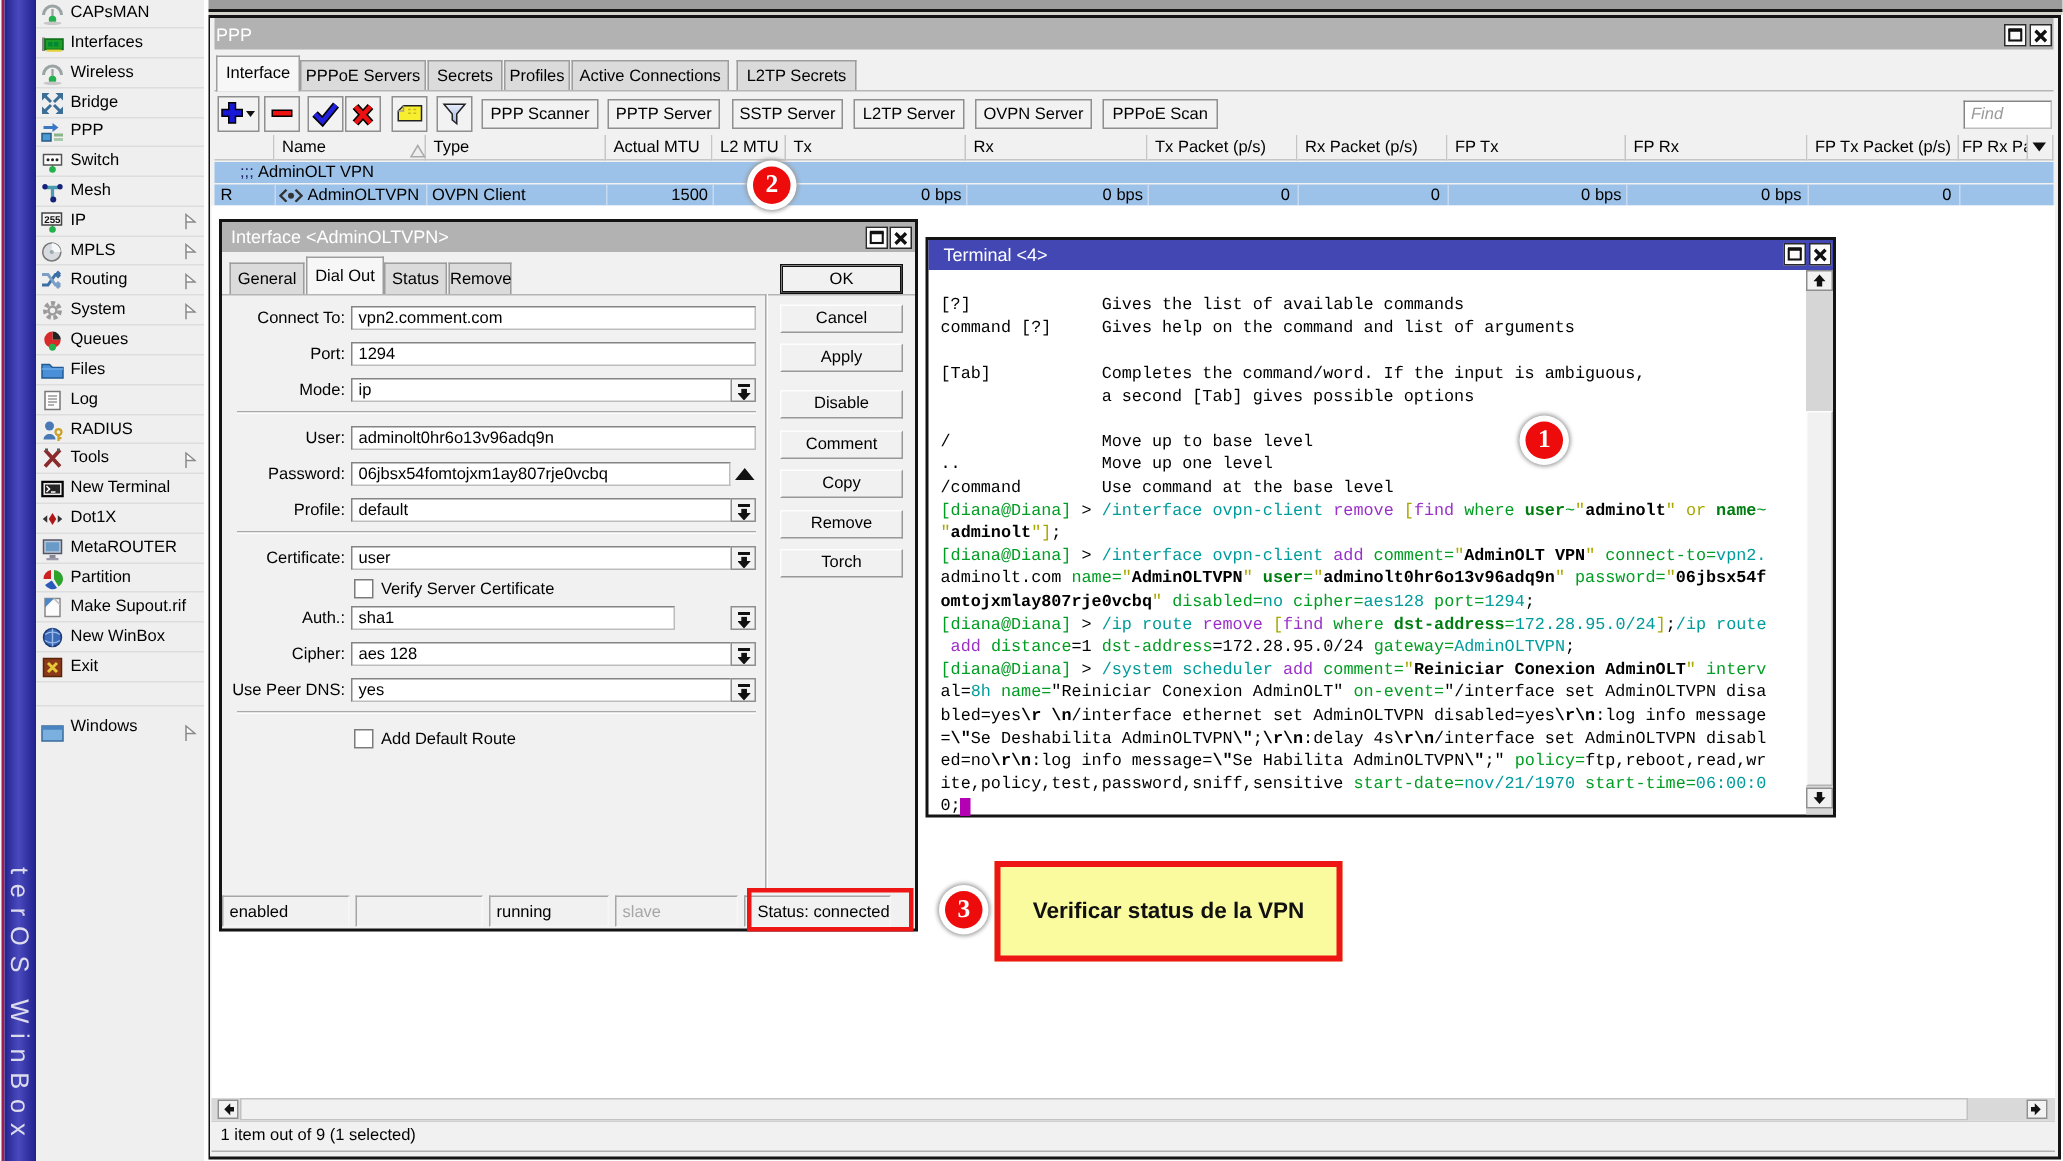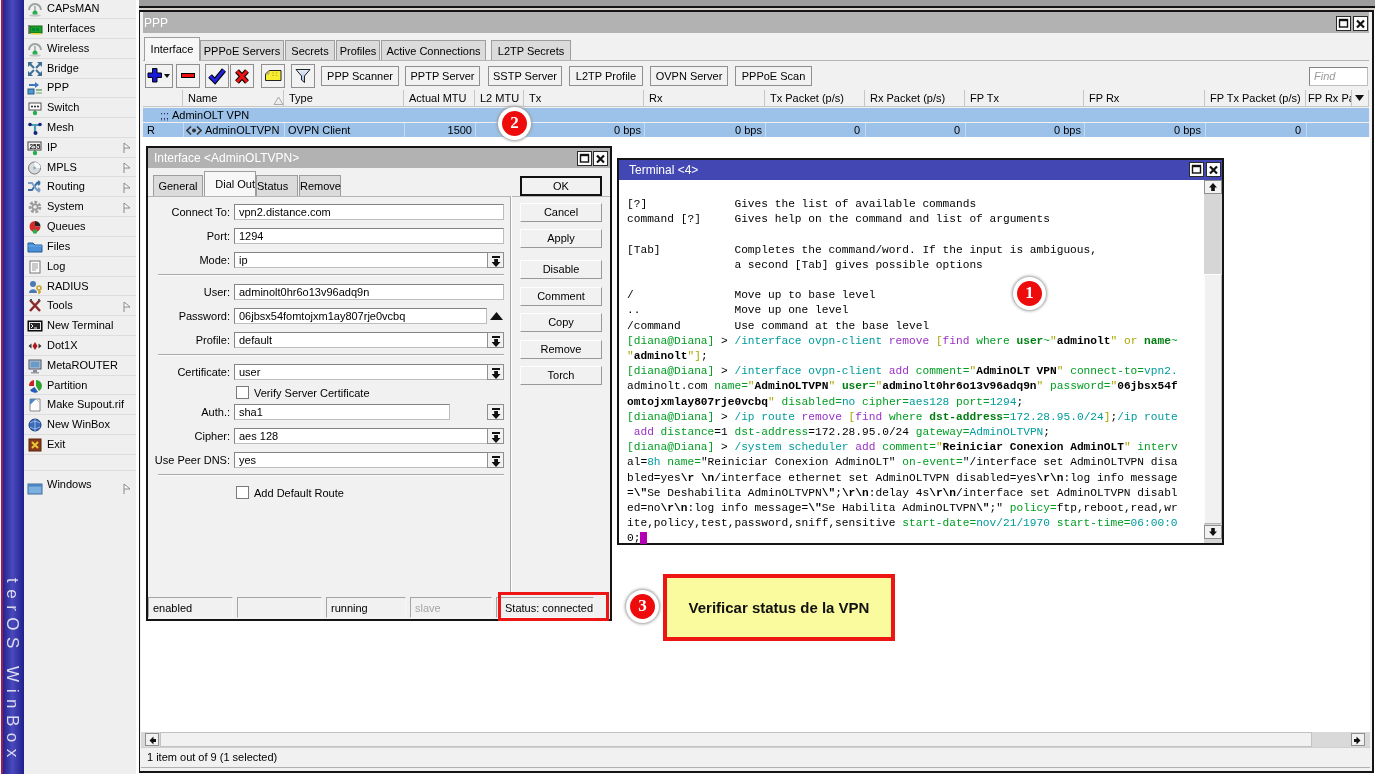--- a/index.html
+++ b/index.html
@@ -313,21 +313,21 @@
           <linearGradient id="fg" x1="0" y1="0" x2="0" y2="1">
             <stop offset="0" stop-color="#e8eefc"></stop>
             <stop offset="1" stop-color="#9ab0dd"></stop>
           </linearGradient>
         </defs>
         <path d="M4 4.5 L18 4.5 L12.5 11 L12.5 17.5 L9.5 15 L9.5 11 Z" fill="url(#fg)" stroke="#222"></path>
       </svg></div>
 <div class="tbtn" style="left:321px;top:66px;width:78px;height:20px;line-height:19px">PPP Scanner</div>
 <div class="tbtn" style="left:405px;top:66px;width:75px;height:20px;line-height:19px">PPTP Server</div>
 <div class="tbtn" style="left:488px;top:66px;width:74px;height:20px;line-height:19px">SSTP Server</div>
-<div class="tbtn" style="left:569px;top:66px;width:74px;height:20px;line-height:19px">L2TP Profile</div>
+<div class="tbtn" style="left:569px;top:66px;width:74px;height:20px;line-height:19px">L2TP Server</div>
 <div class="tbtn" style="left:650px;top:66px;width:78px;height:20px;line-height:19px">OVPN Server</div>
 <div class="tbtn" style="left:735px;top:66px;width:77px;height:20px;line-height:19px">PPPoE Scan</div>
 <div class="inp" style="left:1309px;top:67px;width:59px;height:19px;line-height:17px;color:#9a9a9a;font-style:italic">Find</div>
 </div>
 <div id="ppptable">
 
 <div class="hc" style="left:143px;width:40px"></div>
 <div class="hc" style="left:183px;width:101px">Name</div>
 <div class="hc" style="left:284px;width:120px">Type</div>
 <div class="hc" style="left:404px;width:71px">Actual MTU</div>
@@ -401,26 +401,26 @@
 <div class="wbtn" style="left:577px;top:151px;width:15px;height:15px"><svg width="13" height="13">
         <rect x="2.5" y="3" width="8" height="7" fill="none" stroke="#111" stroke-width="1.4"></rect>
         <path d="M2 3 h9" stroke="#111" stroke-width="2.4"></path>
       </svg></div>
 <div class="wbtn" style="left:593px;top:151px;width:15px;height:15px"><svg width="13" height="13">
         <path d="M3 3.5 L10 10.5 M10 3.5 L3 10.5" stroke="#111" stroke-width="2.2"></path>
       </svg></div>
 
 <div class="abs" style="left:148px;top:196px;width:462px;height:1px;background:#b5b5b5"></div>
 <div class="abs" style="left:153px;top:175px;width:50px;height:21px;background:#dbdbdb;border:1px solid #9d9d9d;border-bottom:none;text-align:center;line-height:21px">General</div>
-<div class="abs" style="left:256px;top:175px;width:42px;height:21px;background:#dbdbdb;border:1px solid #9d9d9d;border-bottom:none;line-height:21px">Status</div>
+<div class="abs" style="left:256px;top:175px;width:42px;height:21px;background:#dbdbdb;border:1px solid #9d9d9d;border-bottom:none;text-align:center;line-height:21px">Status</div>
 <div class="abs" style="left:299px;top:175px;width:42px;height:21px;background:#dbdbdb;border:1px solid #9d9d9d;border-bottom:none;text-align:center;line-height:21px">Remove</div>
-<div class="abs" style="left:204px;top:171px;width:52px;height:25px;background:#f7f7f7;border:1px solid #9d9d9d;border-bottom:none;text-align:right;line-height:24px">Dial Out</div>
+<div class="abs" style="left:204px;top:171px;width:52px;height:25px;background:#f7f7f7;border:1px solid #9d9d9d;border-bottom:none;text-align:center;line-height:24px">Dial Out</div>
 
 <div class="lbl" style="left:80px;top:206px;width:150px">Connect To:</div>
-<div class="inp" style="left:234px;top:204px;width:270px;height:16px">vpn2.distance.com</div>
+<div class="inp" style="left:234px;top:204px;width:270px;height:16px">vpn2.comment.com</div>
 <div class="lbl" style="left:80px;top:230px;width:150px">Port:</div>
 <div class="inp" style="left:234px;top:228px;width:270px;height:16px">1294</div>
 <div class="lbl" style="left:80px;top:254px;width:150px">Mode:</div>
 <div class="inp" style="left:234px;top:252px;width:270px;height:16px">ip</div>
 <div class="tbtn dd" style="left:487px;top:252px;width:17px;height:16px"></div>
 <div class="sep" style="left:158px;top:274px;width:346px"></div>
 <div class="lbl" style="left:80px;top:286px;width:150px">User:</div>
 <div class="inp" style="left:234px;top:284px;width:270px;height:16px">adminolt0hr6o13v96adq9n</div>
 <div class="lbl" style="left:80px;top:310px;width:150px">Password:</div>
 <div class="inp" style="left:234px;top:308px;width:253px;height:16px">06jbsx54fomtojxm1ay807rje0vcbq</div>

